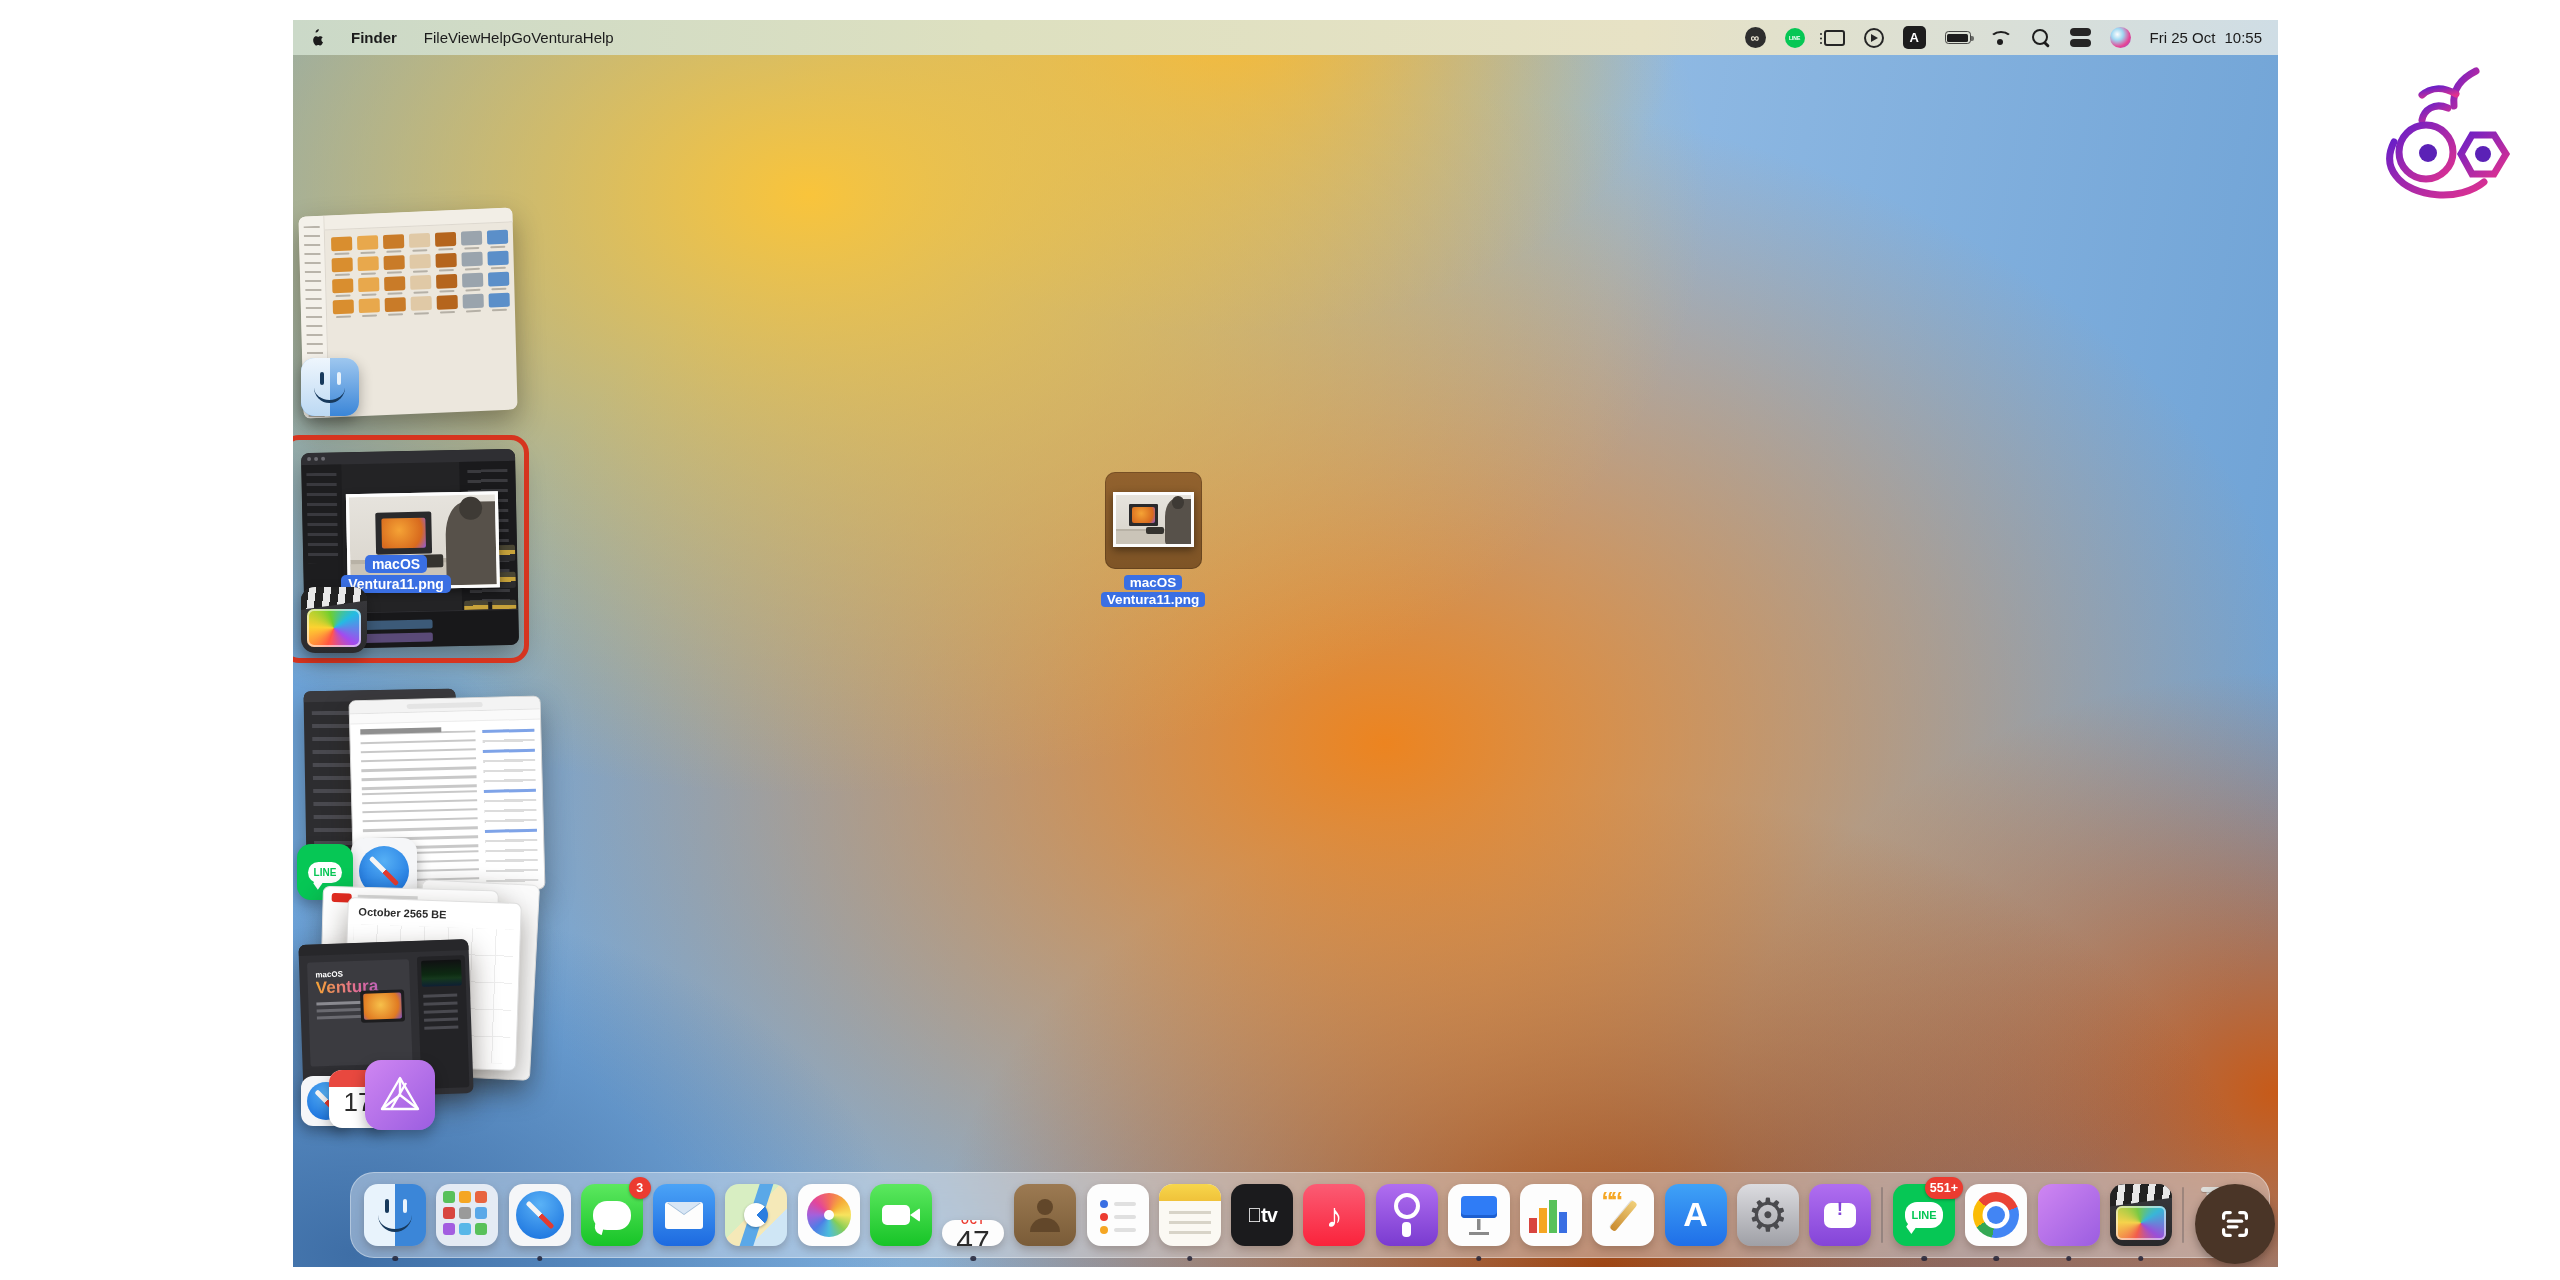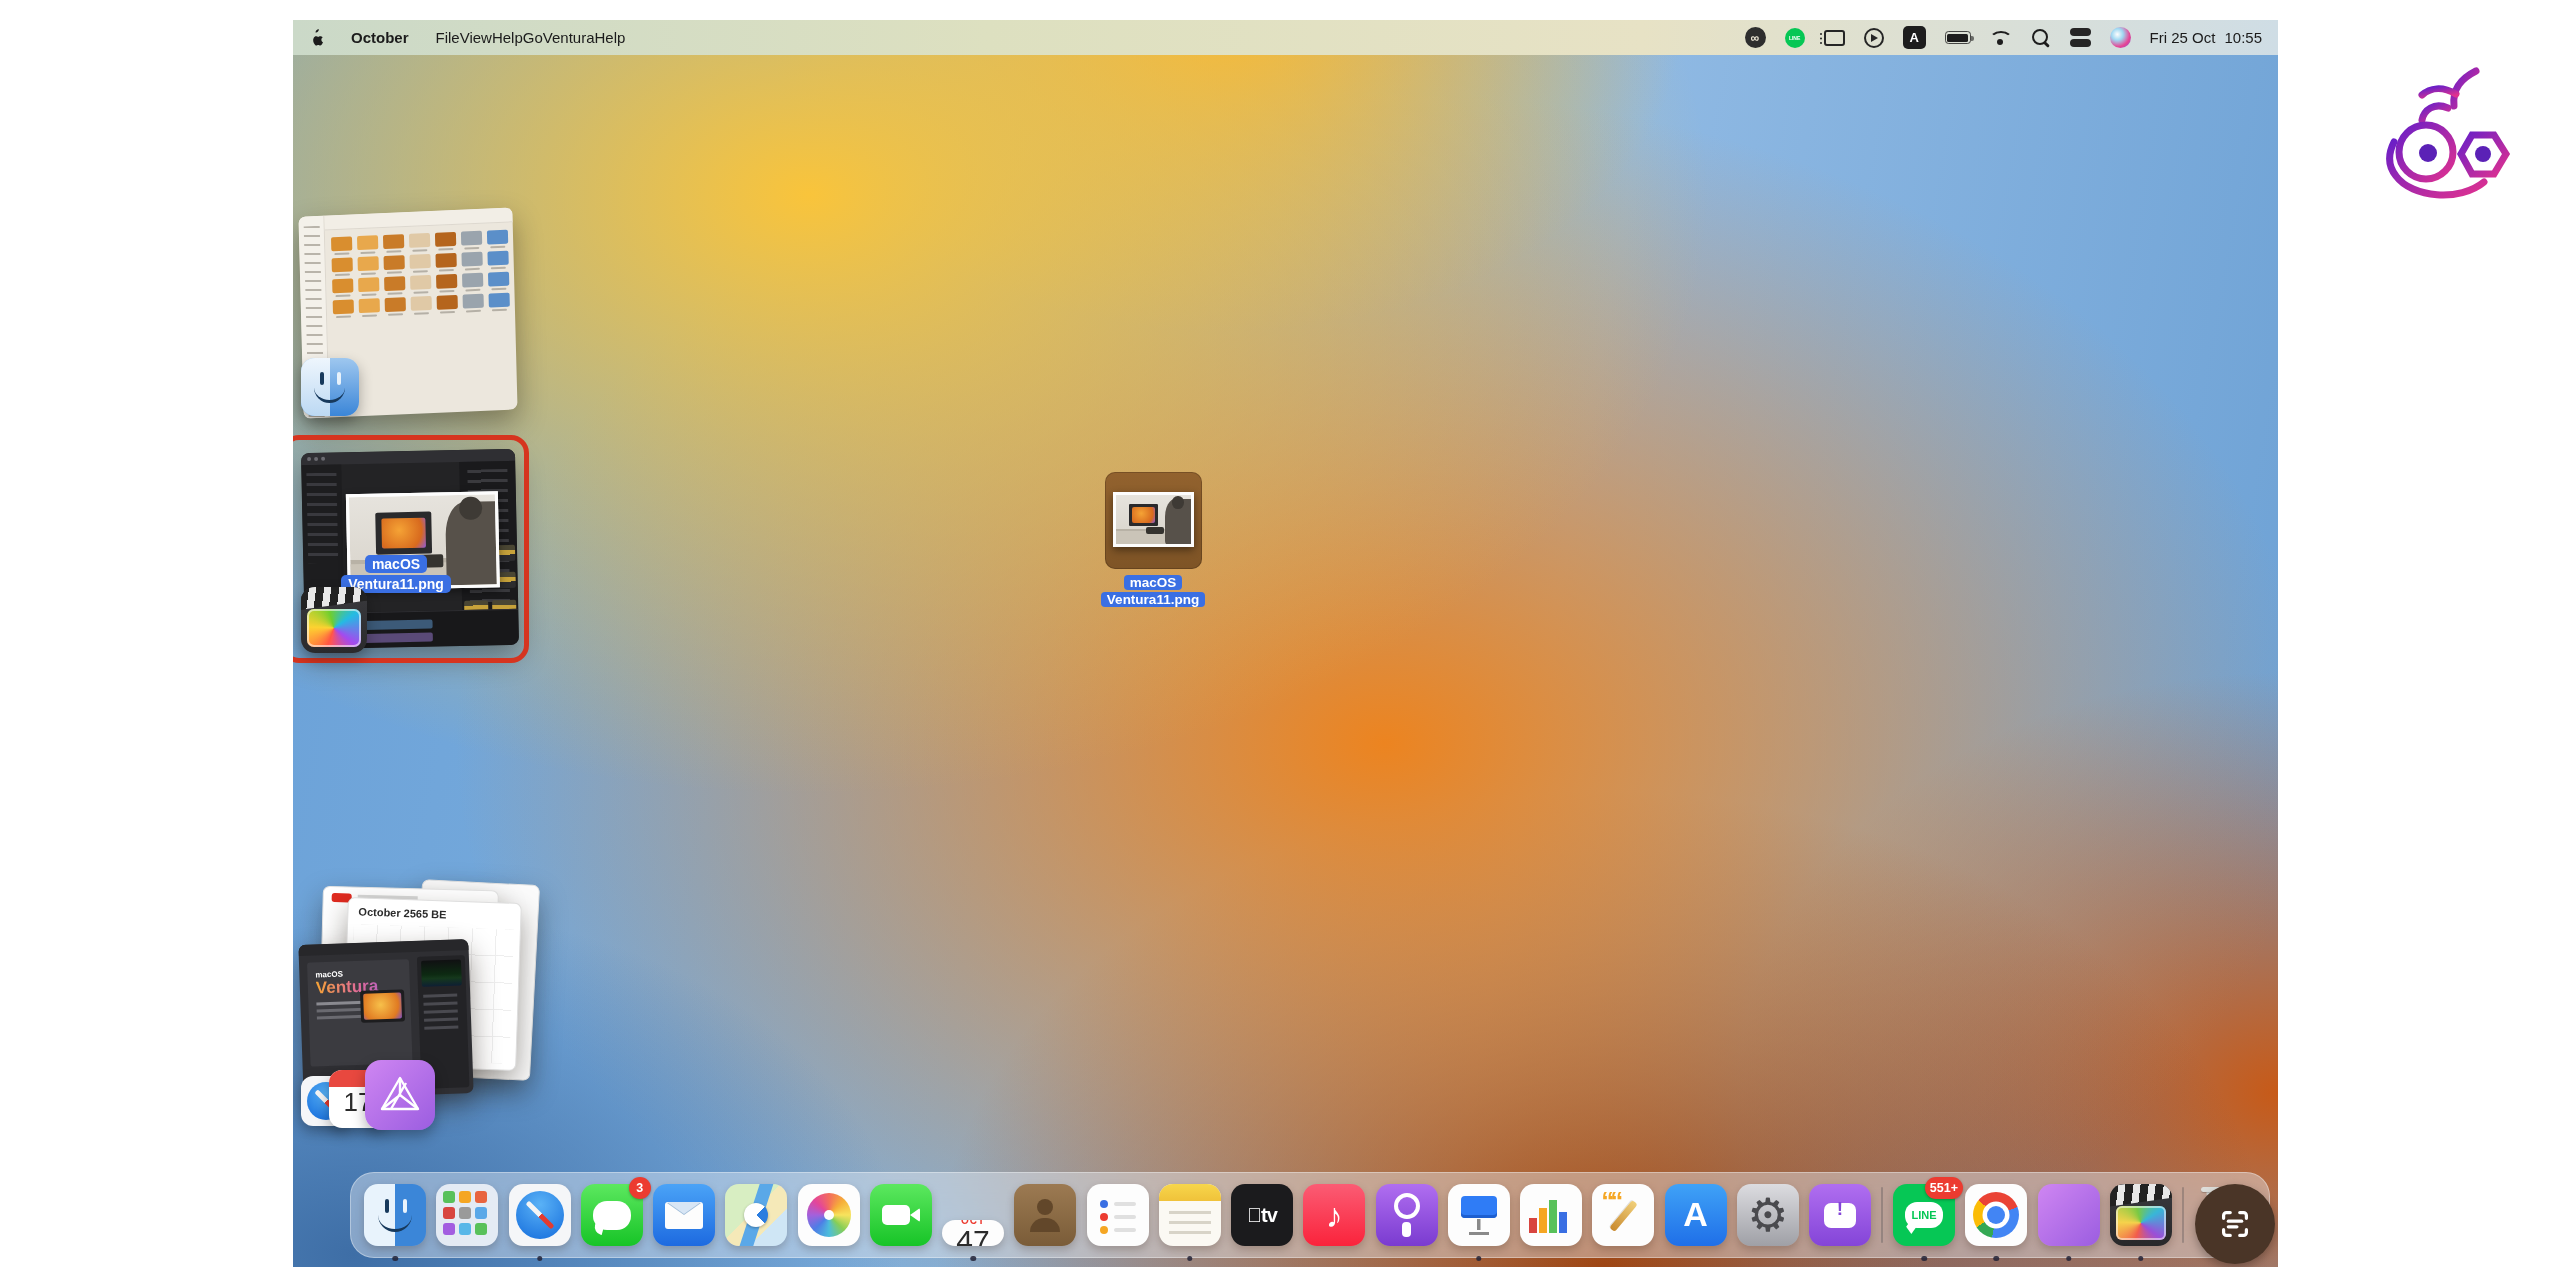--- a/index.html
+++ b/index.html
@@ -276,21 +276,21 @@
 <div class="screen">
   <div class="wallpaper"></div>
 
   <div class="menubar">
     <div class="mb-left">
       <span class="apple-logo">
         <svg width="15" height="18" viewBox="0 0 17 20">
             <path fill="#1b1b1b" d="M11.2.0c.04 1.0-.37 1.98-1.03 2.7-.66.72-1.74 1.28-2.79 1.2-.05-.98.4-1.99 1.01-2.68C9.0.5 10.2-.03 11.2.0zM14.0 12.1c.03 2.06 1.81 2.75 1.83 2.76-.02.05-.29.98-.95 1.94-.57.83-1.16 1.66-2.09 1.68-.91.02-1.21-.54-2.25-.54s-1.37.52-2.24.56c-.9.03-1.58-.9-2.16-1.73-1.17-1.7-2.07-4.8-.86-6.9.6-1.04 1.67-1.7 2.83-1.72.88-.02 1.71.59 2.25.59.54 0 1.55-.73 2.61-.62.44.02 1.69.18 2.49 1.35-.06.04-1.49.87-1.46 2.63z"></path>
           </svg>
       </span>
-      <span class="app-name">October</span>
+      <span class="app-name">Finder</span>
       <span style="display:flex;">
           <span class="menu-item">File</span>
           <span class="menu-item">View</span>
           <span class="menu-item">Help</span>
           <span class="menu-item">Go</span>
           <span class="menu-item">Ventura</span>
           <span class="menu-item">Help</span>
         </span>
     </div>
     <div class="mb-right">
@@ -377,20 +377,35 @@
       </div>
     </div>
     <div class="drag-label">
       <span>macOS</span>
       <span>Ventura11.png</span>
     </div>
     <div class="badge fcp-badge"></div>
     <div class="red-frame"></div>
   </div>
 
+  <div class="expose-group g3">
+    <div class="dark-win win-shadow"></div>
+    <div class="safari-win win-shadow">
+      <div class="sw-toolbar"></div>
+      <div class="sw-menu"></div>
+      <div class="sw-body"></div>
+      <div class="sw-side"></div>
+    </div>
+    <div class="badge line-badge">
+        <span class="line-bubble">LINE</span>
+      </div>
+    <div class="badge safari-badge">
+        <div class="compass"></div>
+      </div>
+  </div>
 
   <div class="expose-group g4">
     <div class="sheetC win-shadow"></div>
     <div class="yt-win win-shadow"></div>
     <div class="cal-win win-shadow">
       <div class="cal-title">October 2565 BE</div>
       <div class="cal-grid"></div>
     </div>
     <div class="aff-win">
       <div class="aff-top"></div>

